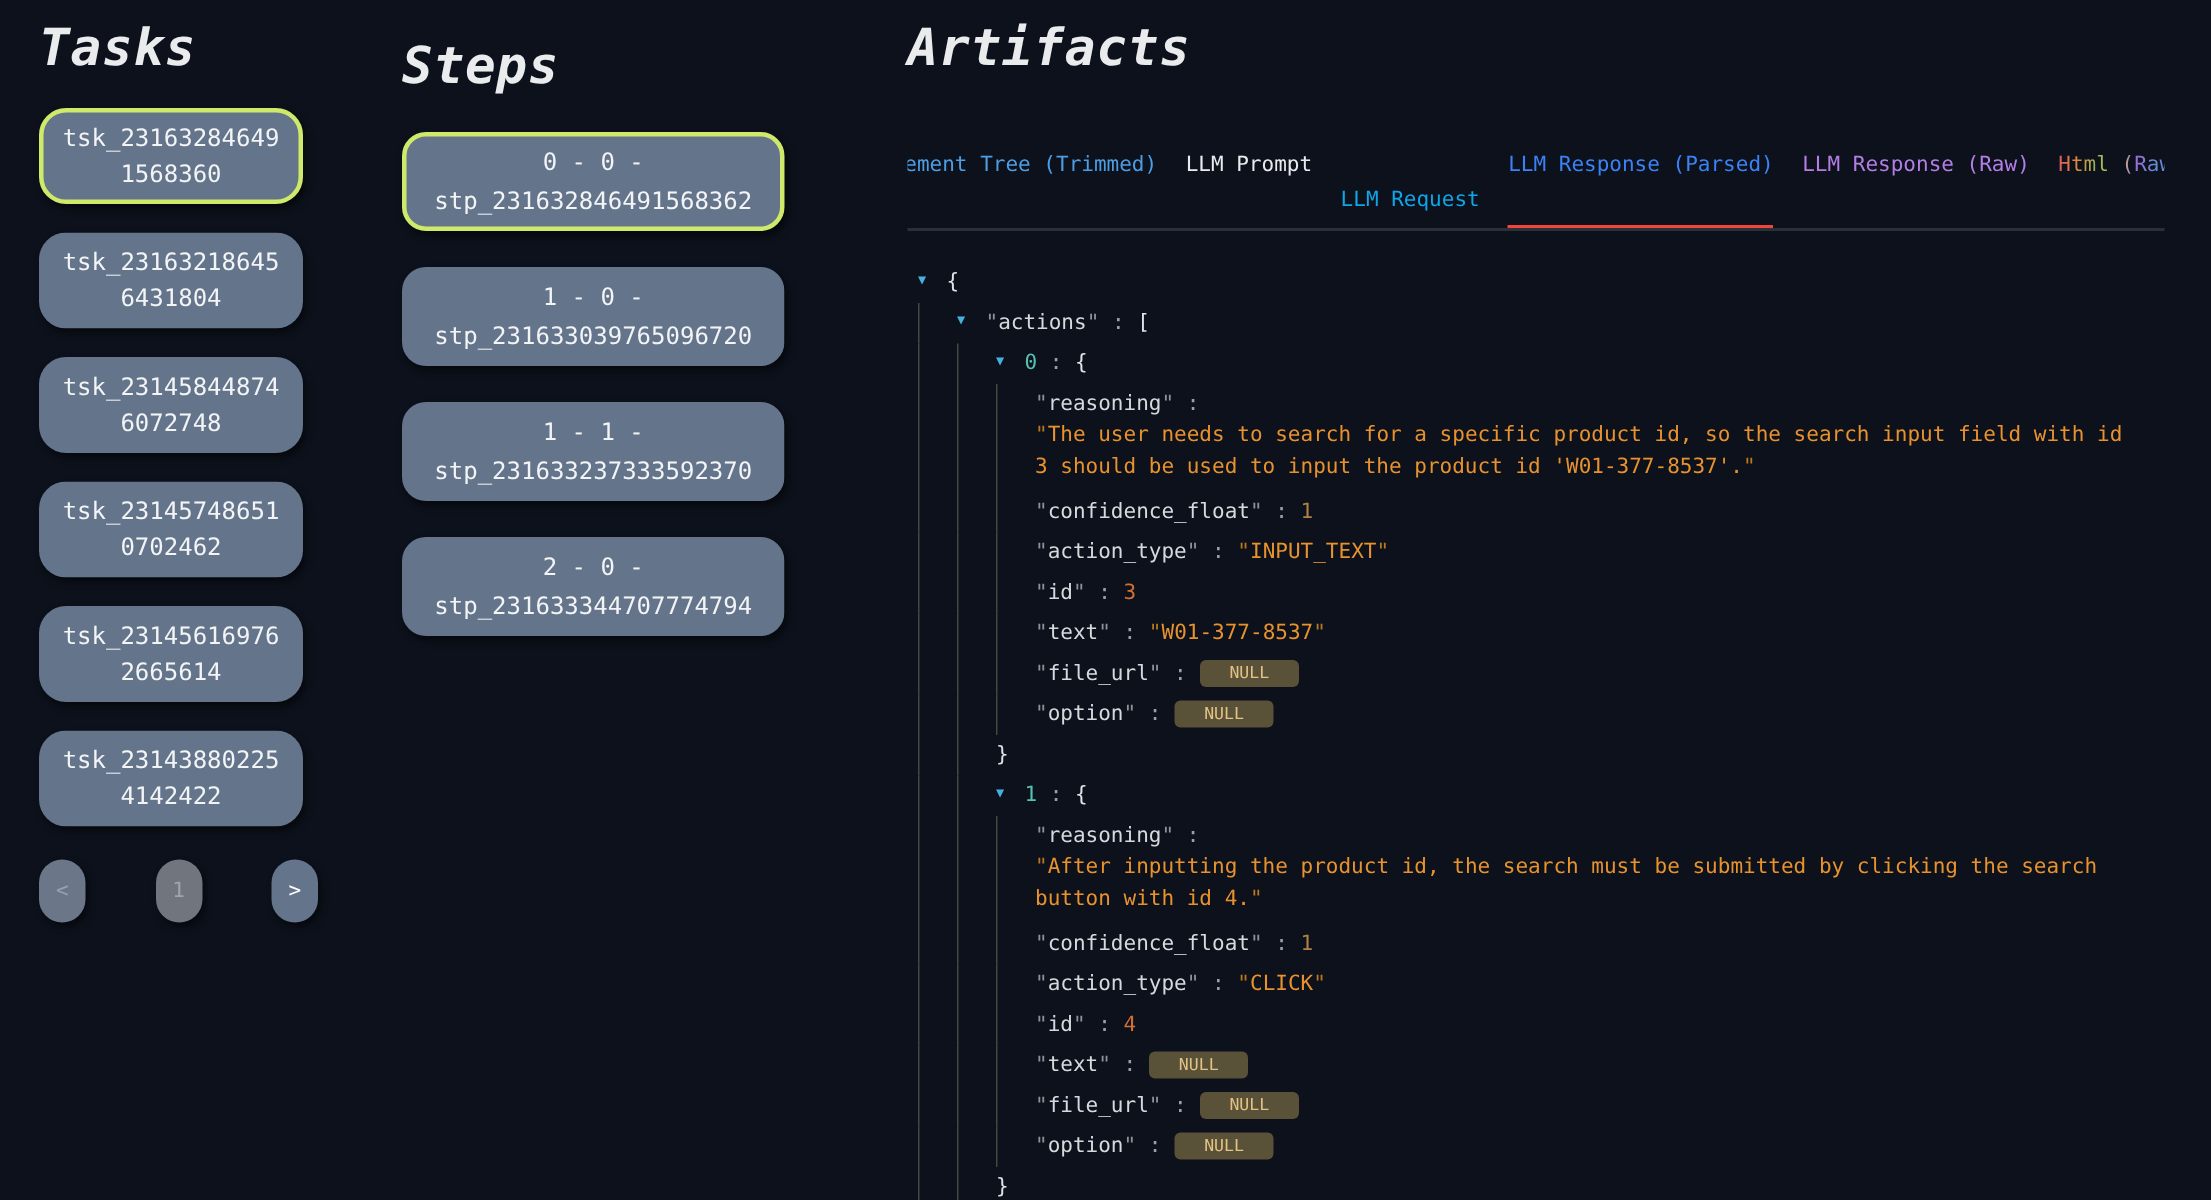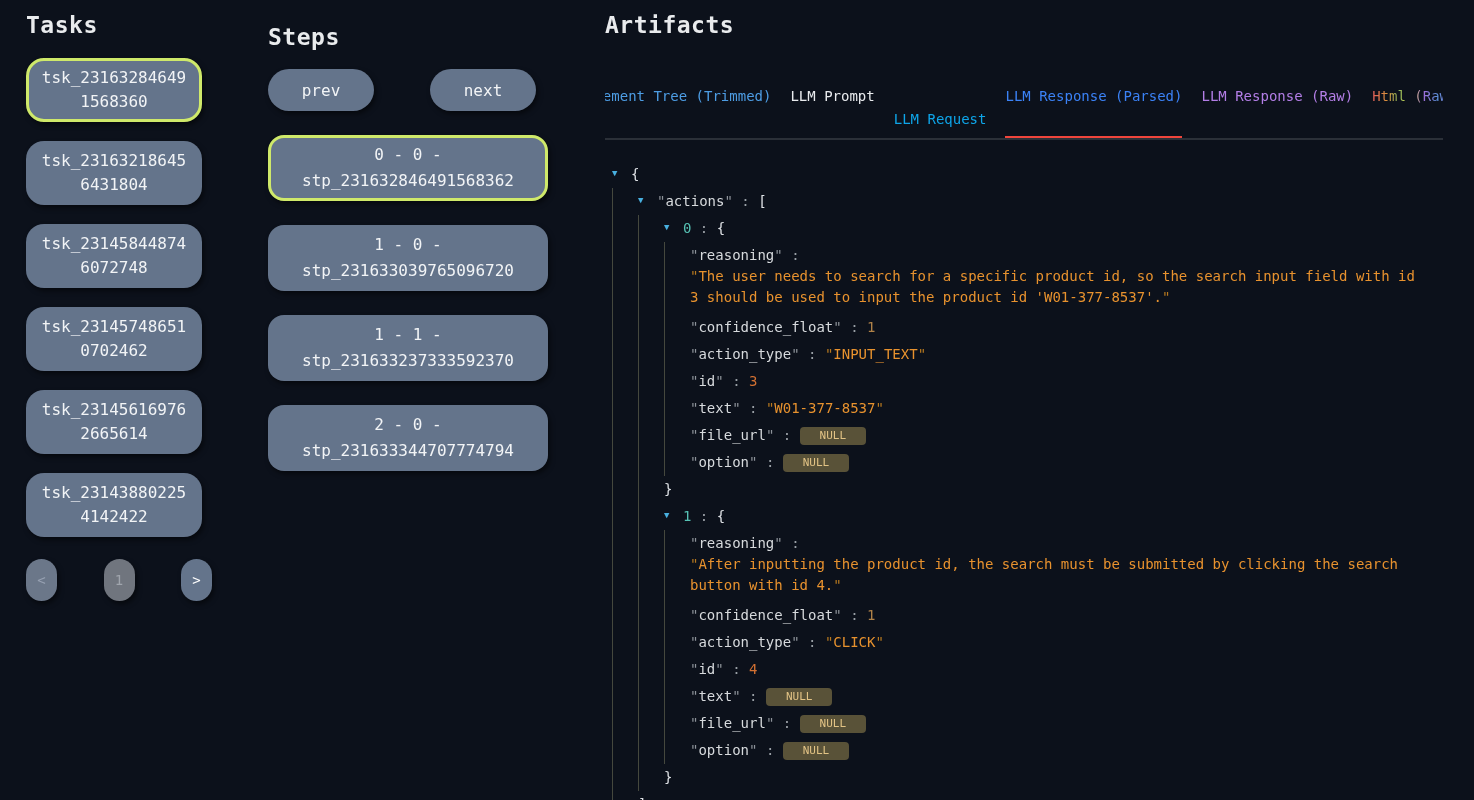--- a/index.html
+++ b/index.html
@@ -8,22 +8,23 @@
     --muted:#9aa0a6; --string:#e8922e; --number:#d27032; --number-dim:#b08248;
     --null-bg:#595238; --null-text:#e2c385; --guide:#45483e; --tabbar-border:#2b3038;
   }
   *{box-sizing:border-box;}
   html,body{margin:0;padding:0;}
   body{
     width:1474px;height:800px;overflow:hidden;background:var(--bg);
     font-family:"DejaVu Sans Mono","Liberation Mono",monospace;display:flex;
   }
   .panel-title{
-    font-size:23px;font-weight:600;color:var(--heading);margin:0;letter-spacing:.5px;
+    font-size:34px;font-weight:600;color:var(--heading);margin:0;letter-spacing:.5px;
     font-family:"DejaVu Sans Mono","Liberation Mono",monospace;
+    font-style:italic;
   }
   .col-tasks{flex:none;width:176px;margin-left:26px;padding-top:12px;}
   .col-steps{flex:none;width:268px;margin-left:66px;padding-top:24px;}
   .col-art{flex:1;min-width:0;margin-left:69px;margin-right:31px;padding-top:12px;}
 
   .btn{
     background:var(--button-bg);border:3px solid transparent;color:#f2f4f6;
     font-family:"DejaVu Sans Mono","Liberation Mono",monospace;
     box-shadow:2px 3px 5px rgba(0,0,0,.5);text-align:center;cursor:pointer;display:block;
   }
@@ -38,21 +39,21 @@
     width:31px;height:42px;border:none;border-radius:16px;font-size:14px;cursor:pointer;
     font-family:"DejaVu Sans Mono","Liberation Mono",monospace;box-shadow:2px 3px 5px rgba(0,0,0,.5);
   }
   .pg-prev{background:#6b7789;color:#97a1b2;}
   .pg-page{background:#70757e;color:#a0a5ad;}
   .pg-next{background:#64748b;color:#ffffff;}
 
   .prevnext{display:flex;justify-content:space-between;margin-top:19px;}
   .pn-btn{width:106px;height:42px;border-radius:21px;font-size:16px;display:inline-block;}
   .step-list{margin-top:24px;}
-  .step-btn{width:280px;border-radius:16px;padding:4px 12px;margin-bottom:24px;font-size:16px;line-height:26px;}
+  .step-btn{width:255px;border-radius:16px;padding:4px 12px;margin-bottom:24px;font-size:16px;line-height:26px;}
 
   .tabbar{
     display:flex;margin-top:26px;border-bottom:2px solid var(--tabbar-border);
     overflow:hidden;white-space:nowrap;
   }
   .tab{
     flex:none;background:none;border:none;border-bottom:4px solid transparent;
     margin:0 19px -2px 0;padding:0 0 9px 0;cursor:pointer;
     font-family:"DejaVu Sans Mono","Liberation Mono",monospace;font-size:14px;
   }
@@ -95,24 +96,20 @@
     </div>
   <div class="pager">
     <button class="pg pg-prev">&lt;</button>
     <button class="pg pg-page">1</button>
     <button class="pg pg-next">&gt;</button>
   </div>
 </section>
 
 <section class="col-steps">
   <h1 class="panel-title">Steps</h1>
-  <div class="prevnext">
-    <button class="btn pn-btn">prev</button>
-    <button class="btn pn-btn">next</button>
-  </div>
   <div class="step-list" id="step-list">
       <button class="btn step-btn selected"><span>0 - 0 -</span><br><span>stp_231632846491568362</span></button>
       <button class="btn step-btn"><span>1 - 0 -</span><br><span>stp_231633039765096720</span></button>
       <button class="btn step-btn"><span>1 - 1 -</span><br><span>stp_231633237333592370</span></button>
       <button class="btn step-btn"><span>2 - 0 -</span><br><span>stp_231633344707774794</span></button>
     </div>
 </section>
 
 <section class="col-art">
   <h1 class="panel-title">Artifacts</h1>

